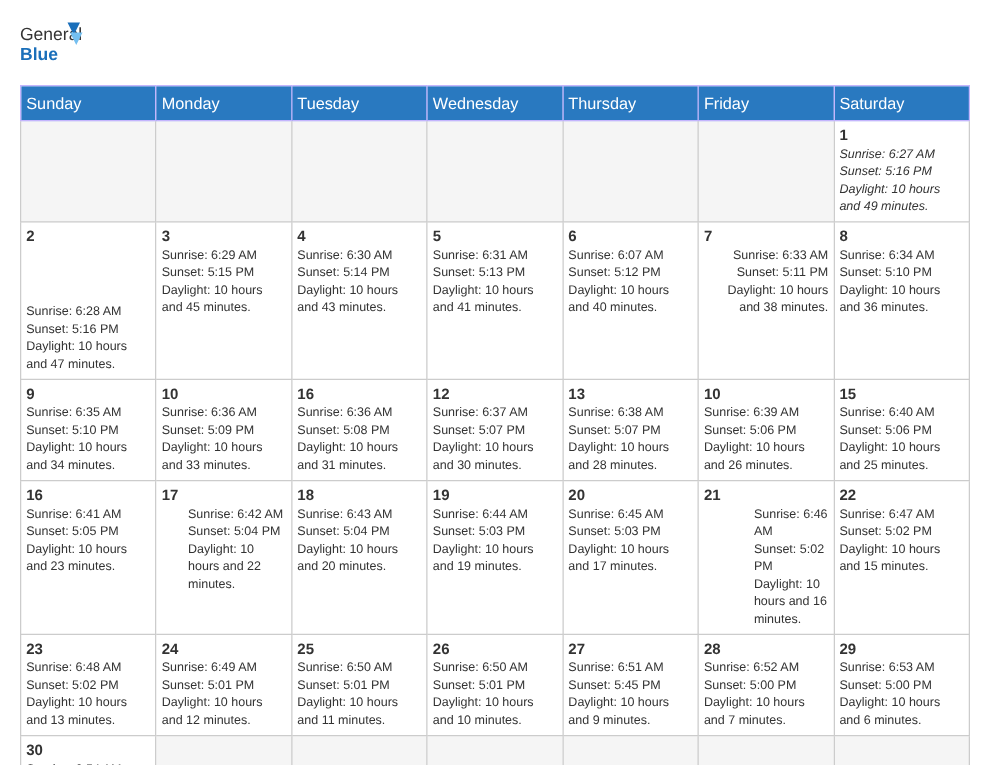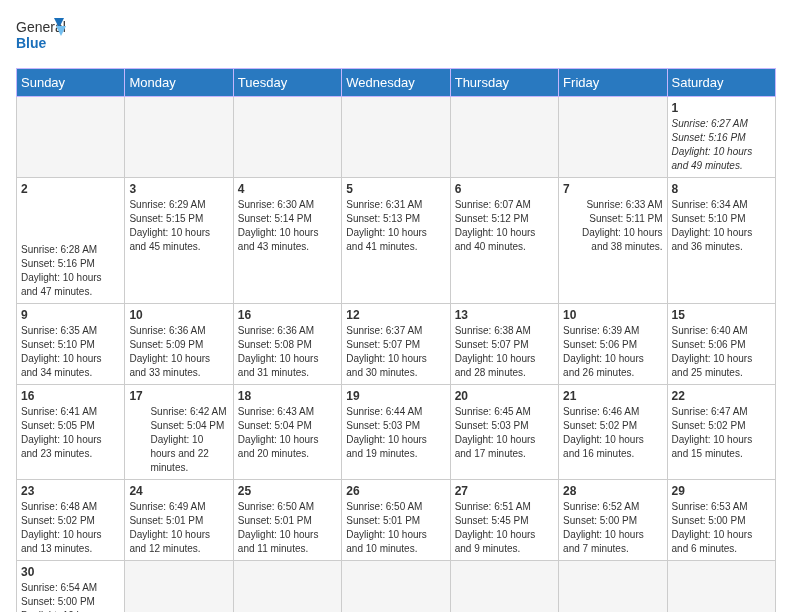--- a/index.html
+++ b/index.html
@@ -234,21 +234,21 @@
 Daylight: 10 hours and 19 minutes.</div>
         </td>
         <td>
           <span class="day-num">20</span>
           <div class="day-info" style="white-space: pre-line;">Sunrise: 6:45 AM
 Sunset: 5:03 PM
 Daylight: 10 hours and 17 minutes.</div>
         </td>
         <td>
           <span class="day-num">21</span>
-          <div class="day-info" style="white-space: pre-line;">Sunrise: 6:46 AM
+          <div class="day-info" style="white-space: pre-line; margin-left: 40px;">Sunrise: 6:46 AM
 Sunset: 5:02 PM
 Daylight: 10 hours and 16 minutes.</div>
         </td>
         <td>
           <span class="day-num">22</span>
           <div class="day-info" style="white-space: pre-line;">Sunrise: 6:47 AM
 Sunset: 5:02 PM
 Daylight: 10 hours and 15 minutes.</div>
         </td>
       </tr>

